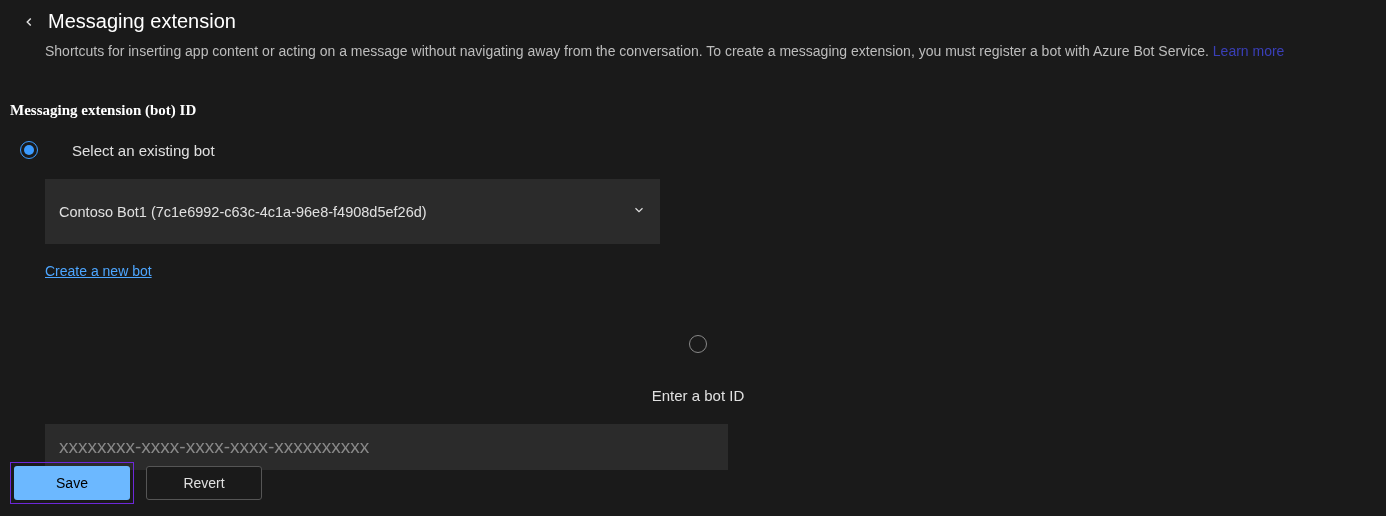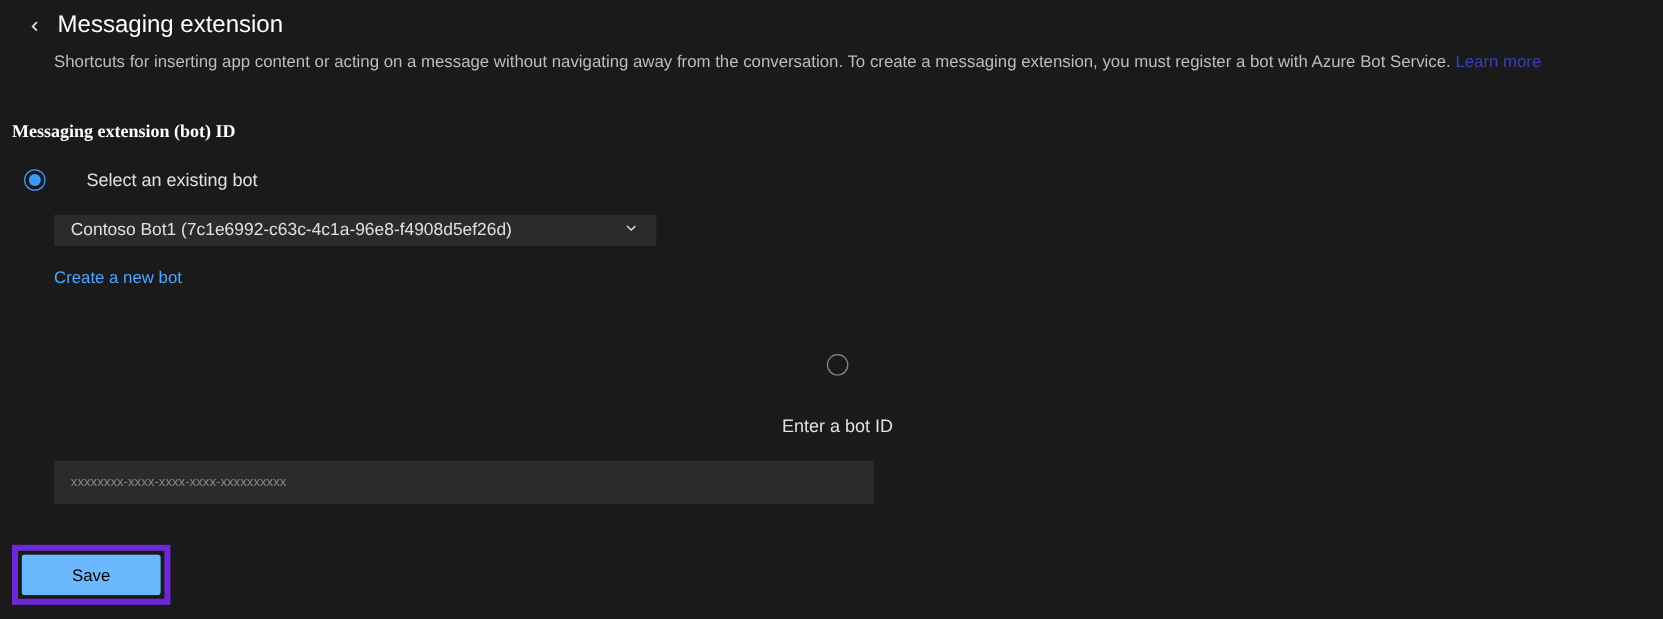--- a/index.html
+++ b/index.html
@@ -82,72 +82,73 @@
       height: 10px;
       border-radius: 50%;
       background: #3b9bff;
     }
     .radio-label {
       font-size: 15px;
       color: #e0e0e0;
     }
     .dropdown {
       margin-left: 35px;
-      width: 502px;
+      width: 615px;
       background: #2b2b2b;
       border: none;
-      padding: 4px 14px;
+      padding: 24px 14px;
       display: flex;
       justify-content: space-between;
       align-items: center;
       cursor: pointer;
       margin-bottom: 18px;
       font-size: 14.5px;
       color: #e0e0e0;
     }
     .dropdown svg {
       width: 14px;
       height: 14px;
     }
     .create-link {
       margin-left: 35px;
       color: #4da6ff;
       font-size: 14px;
       cursor: pointer;
       display: inline-block;
       margin-bottom: 40px;
+      text-decoration: underline;
     }
     .radio-option.second {
       margin-top: 16px;
       margin-bottom: 20px;
       flex-direction: column;
     }
     .text-input {
       margin-left: 35px;
       width: 683px;
       background: #2b2b2b;
       border: none;
       padding: 12px 14px;
-      font-size: 11px;
+      font-size: 19px;
       color: #888;
       font-family: inherit;
     }
     .text-input::placeholder {
       color: #888;
     }
     .button-row {
       position: absolute;
       bottom: 12px;
       left: 10px;
       display: flex;
       gap: 12px;
       align-items: center;
     }
     .save-highlight {
-      border: 5px solid #6d28d9;
+      border: 1px solid #6d28d9;
       padding: 3px;
       display: inline-flex;
     }
     .btn {
       padding: 8px 24px;
       font-size: 14px;
       border-radius: 3px;
       cursor: pointer;
       border: 1px solid transparent;
       font-family: inherit;
@@ -206,16 +207,17 @@
   <span class="radio-circle"></span>
   <span class="radio-label">Enter a bot ID</span>
 </div>
 
 <input type="text" class="text-input" placeholder="xxxxxxxx-xxxx-xxxx-xxxx-xxxxxxxxxx" style="">
 
 <div class="button-row">
   <span class="save-highlight">
     <button class="btn btn-primary">Save</button>
   </span>
+  <button class="btn btn-secondary">Revert</button>
 </div>
 
 
 
 
 </body></html>

